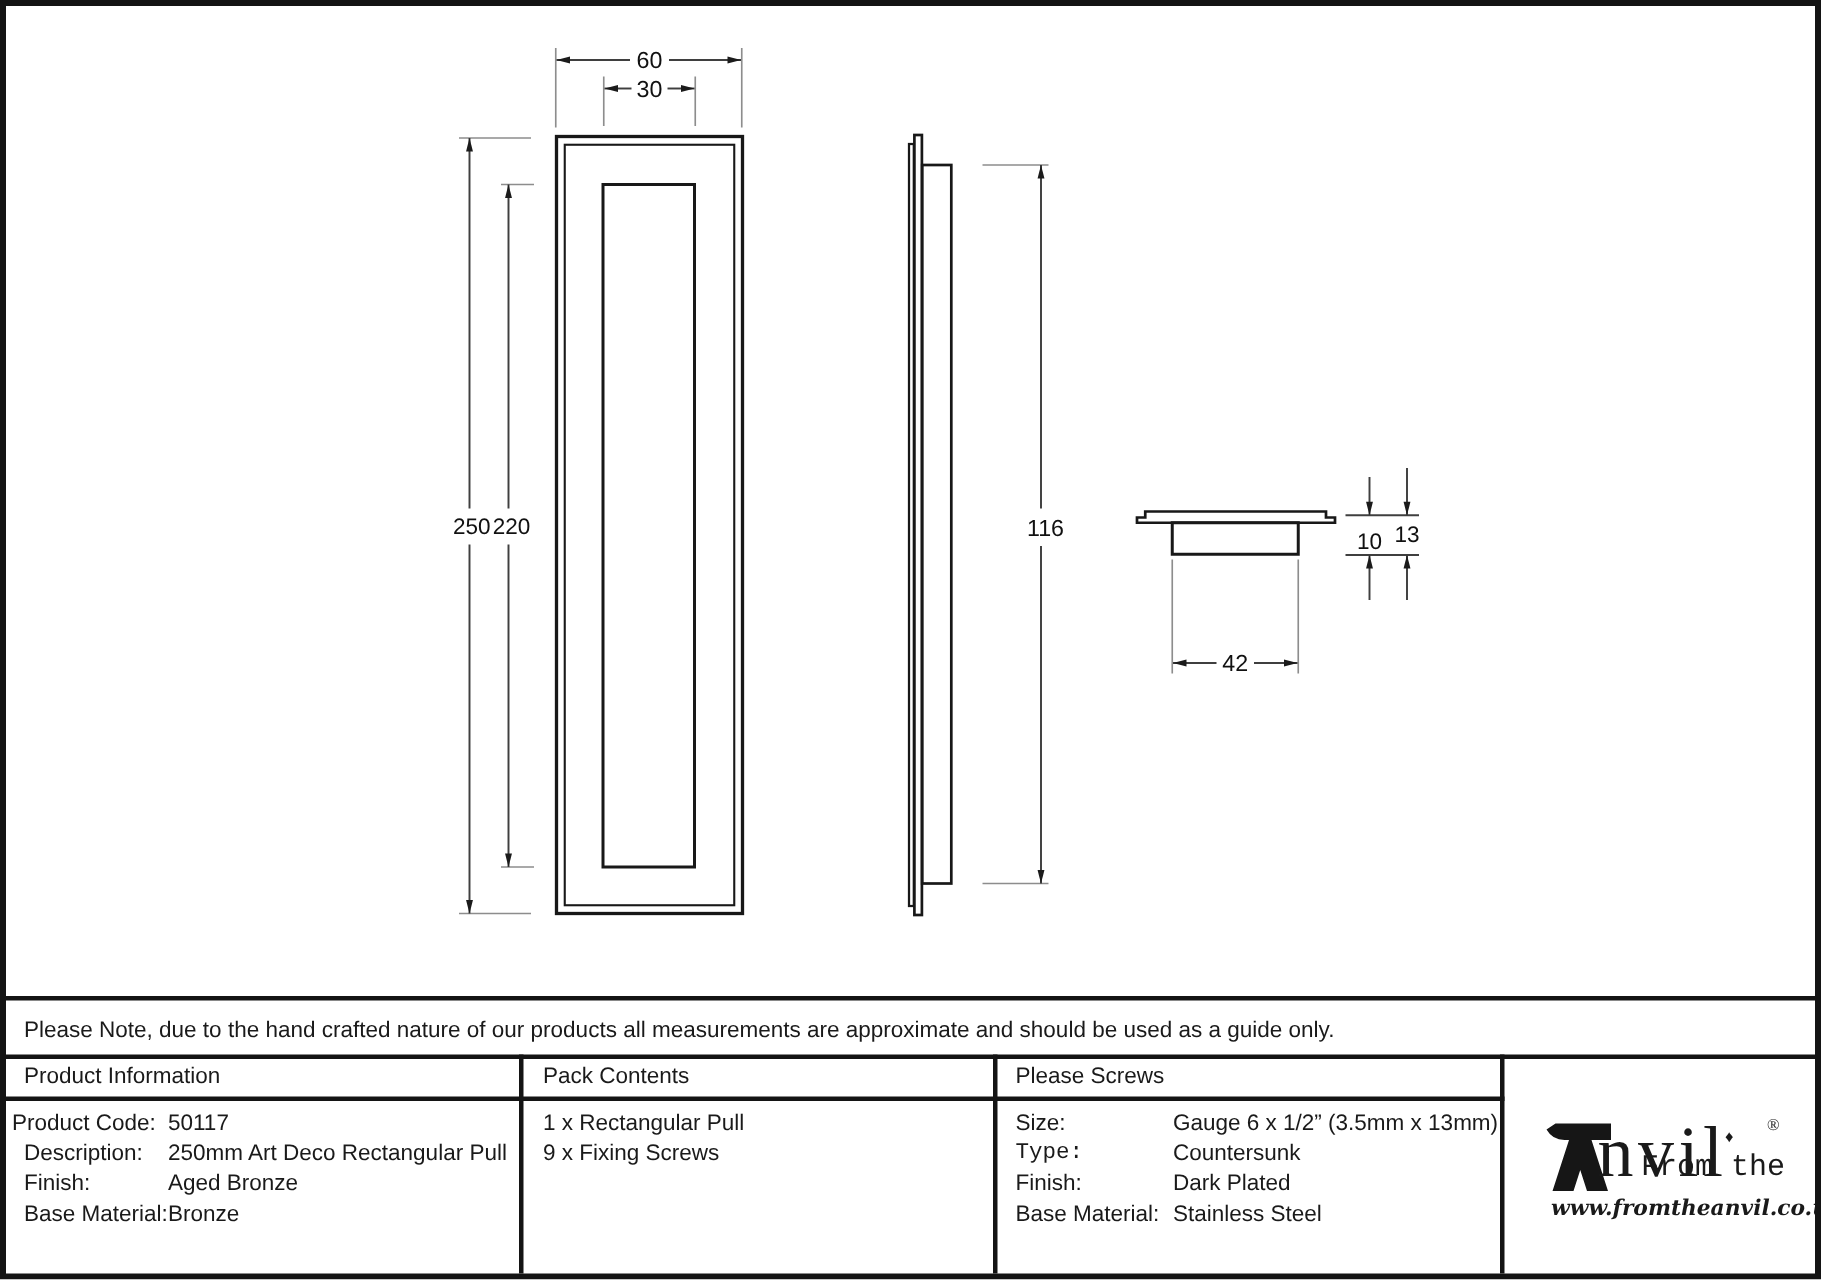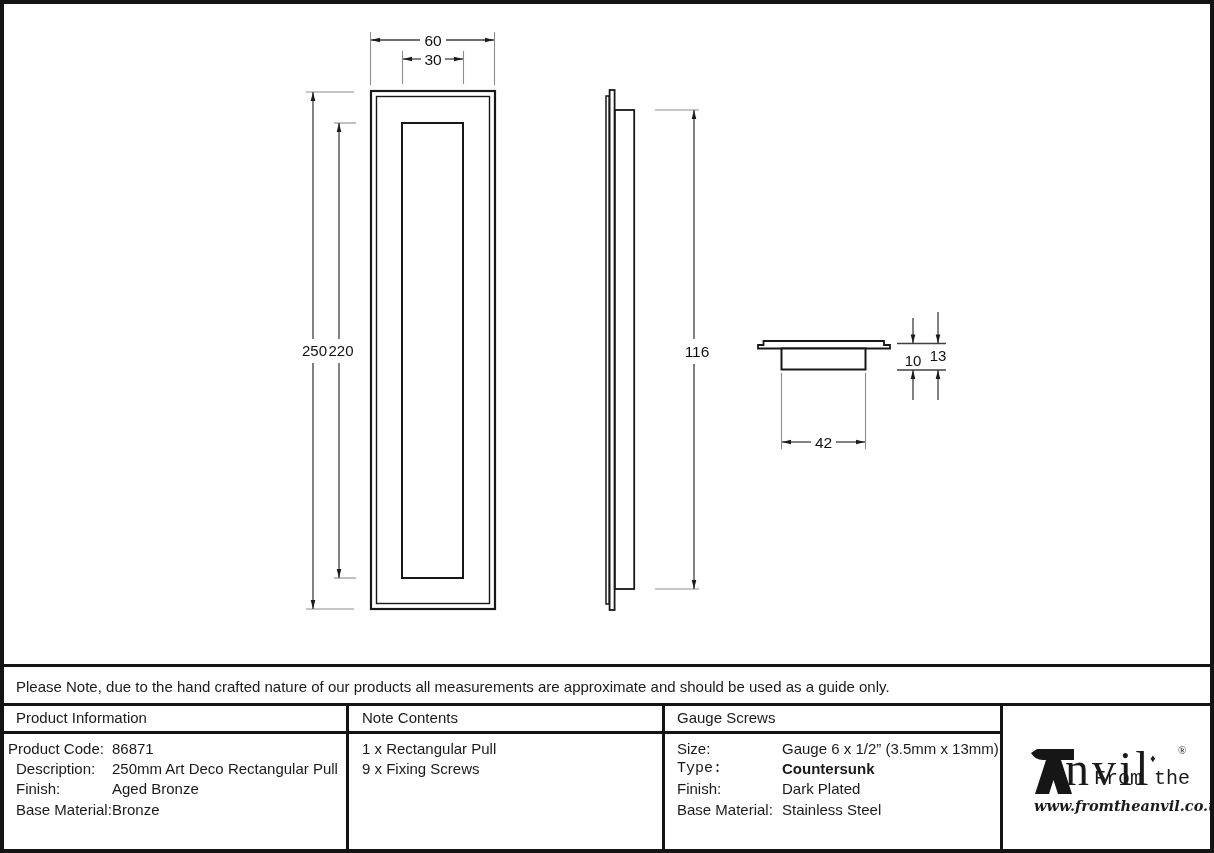--- a/index.html
+++ b/index.html
@@ -132,39 +132,39 @@
 <div class="hline" style="left:4px;right:4px;top:664px;height:3px;"></div>
 <div class="hline" style="left:4px;right:4px;top:703px;height:3px;"></div>
 <div class="hline" style="left:4px;width:999px;top:731px;height:3px;"></div>
 <div class="vline" style="left:346px;top:703px;width:3px;height:146px;"></div>
 <div class="vline" style="left:662px;top:703px;width:3px;height:146px;"></div>
 <div class="vline" style="left:1000px;top:703px;width:3px;height:146px;"></div>
 
 <div class="abs txt15" style="left:16px;top:677px;">Please Note, due to the hand crafted nature of our products all measurements are approximate and should be used as a guide only.</div>
 
 <div class="abs txt15" style="left:16px;top:708px;text-align:right;">Product Information</div>
-<div class="abs txt15" style="left:362px;top:708px;">Note Contents</div>
-<div class="abs txt15" style="left:677px;top:708px;">Gauge Screws</div>
+<div class="abs txt15" style="left:362px;top:708px;">Pack Contents</div>
+<div class="abs txt15" style="left:677px;top:708px;">Please Screws</div>
 
 <div class="abs txt15" style="left:8px;top:739px;">Product Code:</div>
-<div class="abs txt15" style="left:112px;top:739px;">86871</div>
+<div class="abs txt15" style="left:112px;top:739px;">50117</div>
 <div class="abs txt15" style="left:16px;top:759px;">Description:</div>
 <div class="abs txt15" style="left:112px;top:759px;">250mm Art Deco Rectangular Pull</div>
 <div class="abs txt15" style="left:16px;top:779px;">Finish:</div>
 <div class="abs txt15" style="left:112px;top:779px;">Aged Bronze</div>
 <div class="abs txt15" style="left:16px;top:800px;">Base Material:</div>
 <div class="abs txt15" style="left:112px;top:800px;">Bronze</div>
 
 <div class="abs txt15" style="left:362px;top:739px;">1 x Rectangular Pull</div>
 <div class="abs txt15" style="left:362px;top:759px;">9 x Fixing Screws</div>
 
 <div class="abs txt15" style="left:677px;top:739px;">Size:</div>
 <div class="abs txt15" style="left:782px;top:739px;">Gauge 6 x 1/2” (3.5mm x 13mm)</div>
 <div class="abs txt15" style="left:677px;top:759px;font-family:Liberation Mono, monospace;">Type:</div>
-<div class="abs txt15" style="left:782px;top:759px;font-weight:bold;">Countersunk</div>
+<div class="abs txt15" style="left:782px;top:759px;">Countersunk</div>
 <div class="abs txt15" style="left:677px;top:779px;">Finish:</div>
 <div class="abs txt15" style="left:782px;top:779px;">Dark Plated</div>
 <div class="abs txt15" style="left:677px;top:800px;">Base Material:</div>
 <div class="abs txt15" style="left:782px;top:800px;">Stainless Steel</div>
 
 <div class="logo">
   <svg width="47" height="50" viewBox="0 0 47 50" style="position:absolute;left:0;top:3px;">
     <path fill="#161616" d="M7,2 L44,2 L44,13 L31,13 L42,47 L28,47 L23.5,33 L19,47 L5,47 L16,13 L13,13 Q5,13 1,6 Z"></path>
   </svg>
   <span class="from-the">From the</span>

